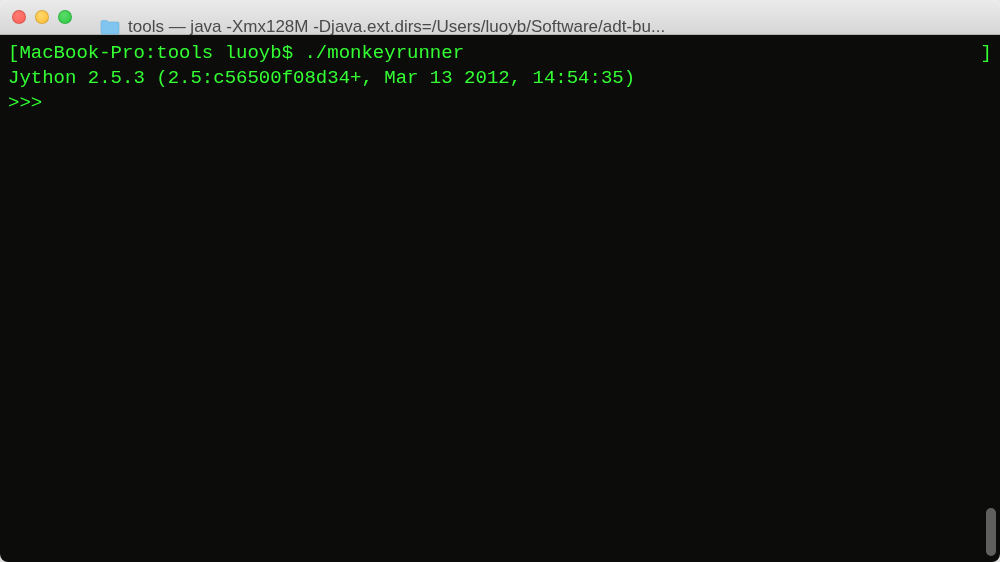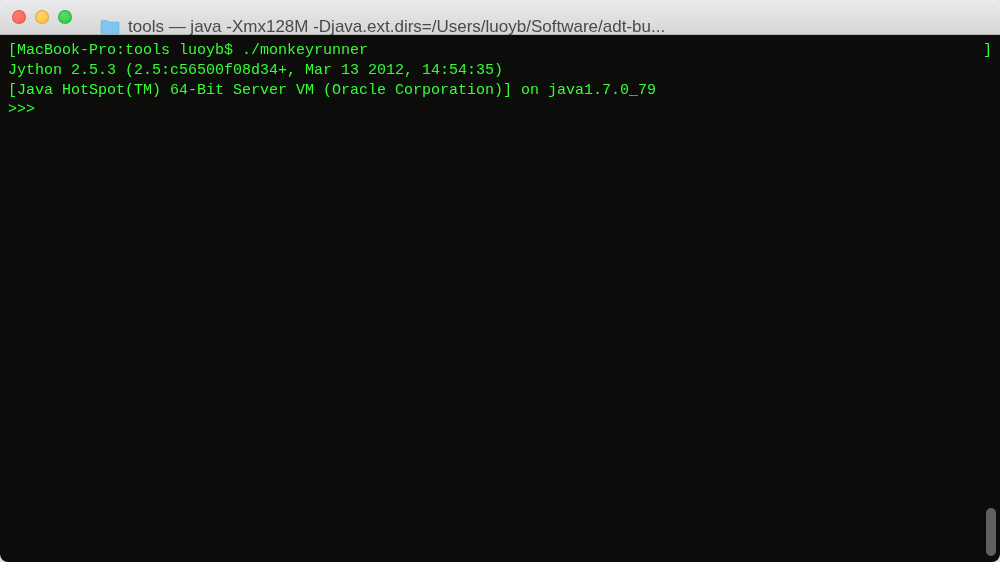--- a/index.html
+++ b/index.html
@@ -76,21 +76,21 @@
       font-weight: 400;
       overflow: hidden;
       text-overflow: ellipsis;
       white-space: nowrap;
     }
     .terminal-area {
       flex: 1;
       background: #0c0c0b;
       padding: 6px 8px;
       font-family: "Menlo", "Monaco", "Courier New", monospace;
-      font-size: 15px;
+      font-size: 19px;
       line-height: 1.32;
       color: #33ff33;
       position: relative;
       overflow: hidden;
     }
     .terminal-line {
       white-space: pre;
     }
     .prompt-bracket {
       color: #33ff33;
@@ -118,17 +118,16 @@
     <div class="title-content">
       <svg class="folder-icon" viewBox="0 0 20 16">
         <path d="M1 3 C1 2 1.5 1.5 2.5 1.5 L7 1.5 L8.5 3 L17.5 3 C18.5 3 19 3.5 19 4.5 L19 13.5 C19 14.5 18.5 15 17.5 15 L2.5 15 C1.5 15 1 14.5 1 13.5 Z" fill="#7fc5ef" stroke="#5aa8d6" stroke-width="0.5"></path>
       </svg>
       <span class="window-title">tools — java -Xmx128M -Djava.ext.dirs=/Users/luoyb/Software/adt-bu...</span>
     </div>
   </div>
   <div class="terminal-area">
     <div class="terminal-line"><span class="prompt-bracket">[</span><span>MacBook-Pro:tools luoyb$ </span><span>./monkeyrunner</span><span style="float:right" class="prompt-bracket">]</span></div>
     <div class="terminal-line">Jython 2.5.3 (2.5:c56500f08d34+, Mar 13 2012, 14:54:35) </div>
-    <div class="terminal-line">[Java HotSpot(TM) 64-Bit Server VM (Oracle Corporation)] on java1.7.0_79</div>
     <div class="terminal-line">&gt;&gt;&gt; </div>
     <div class="scrollbar"></div>
   </div>
 </div>
 
 </body></html>

